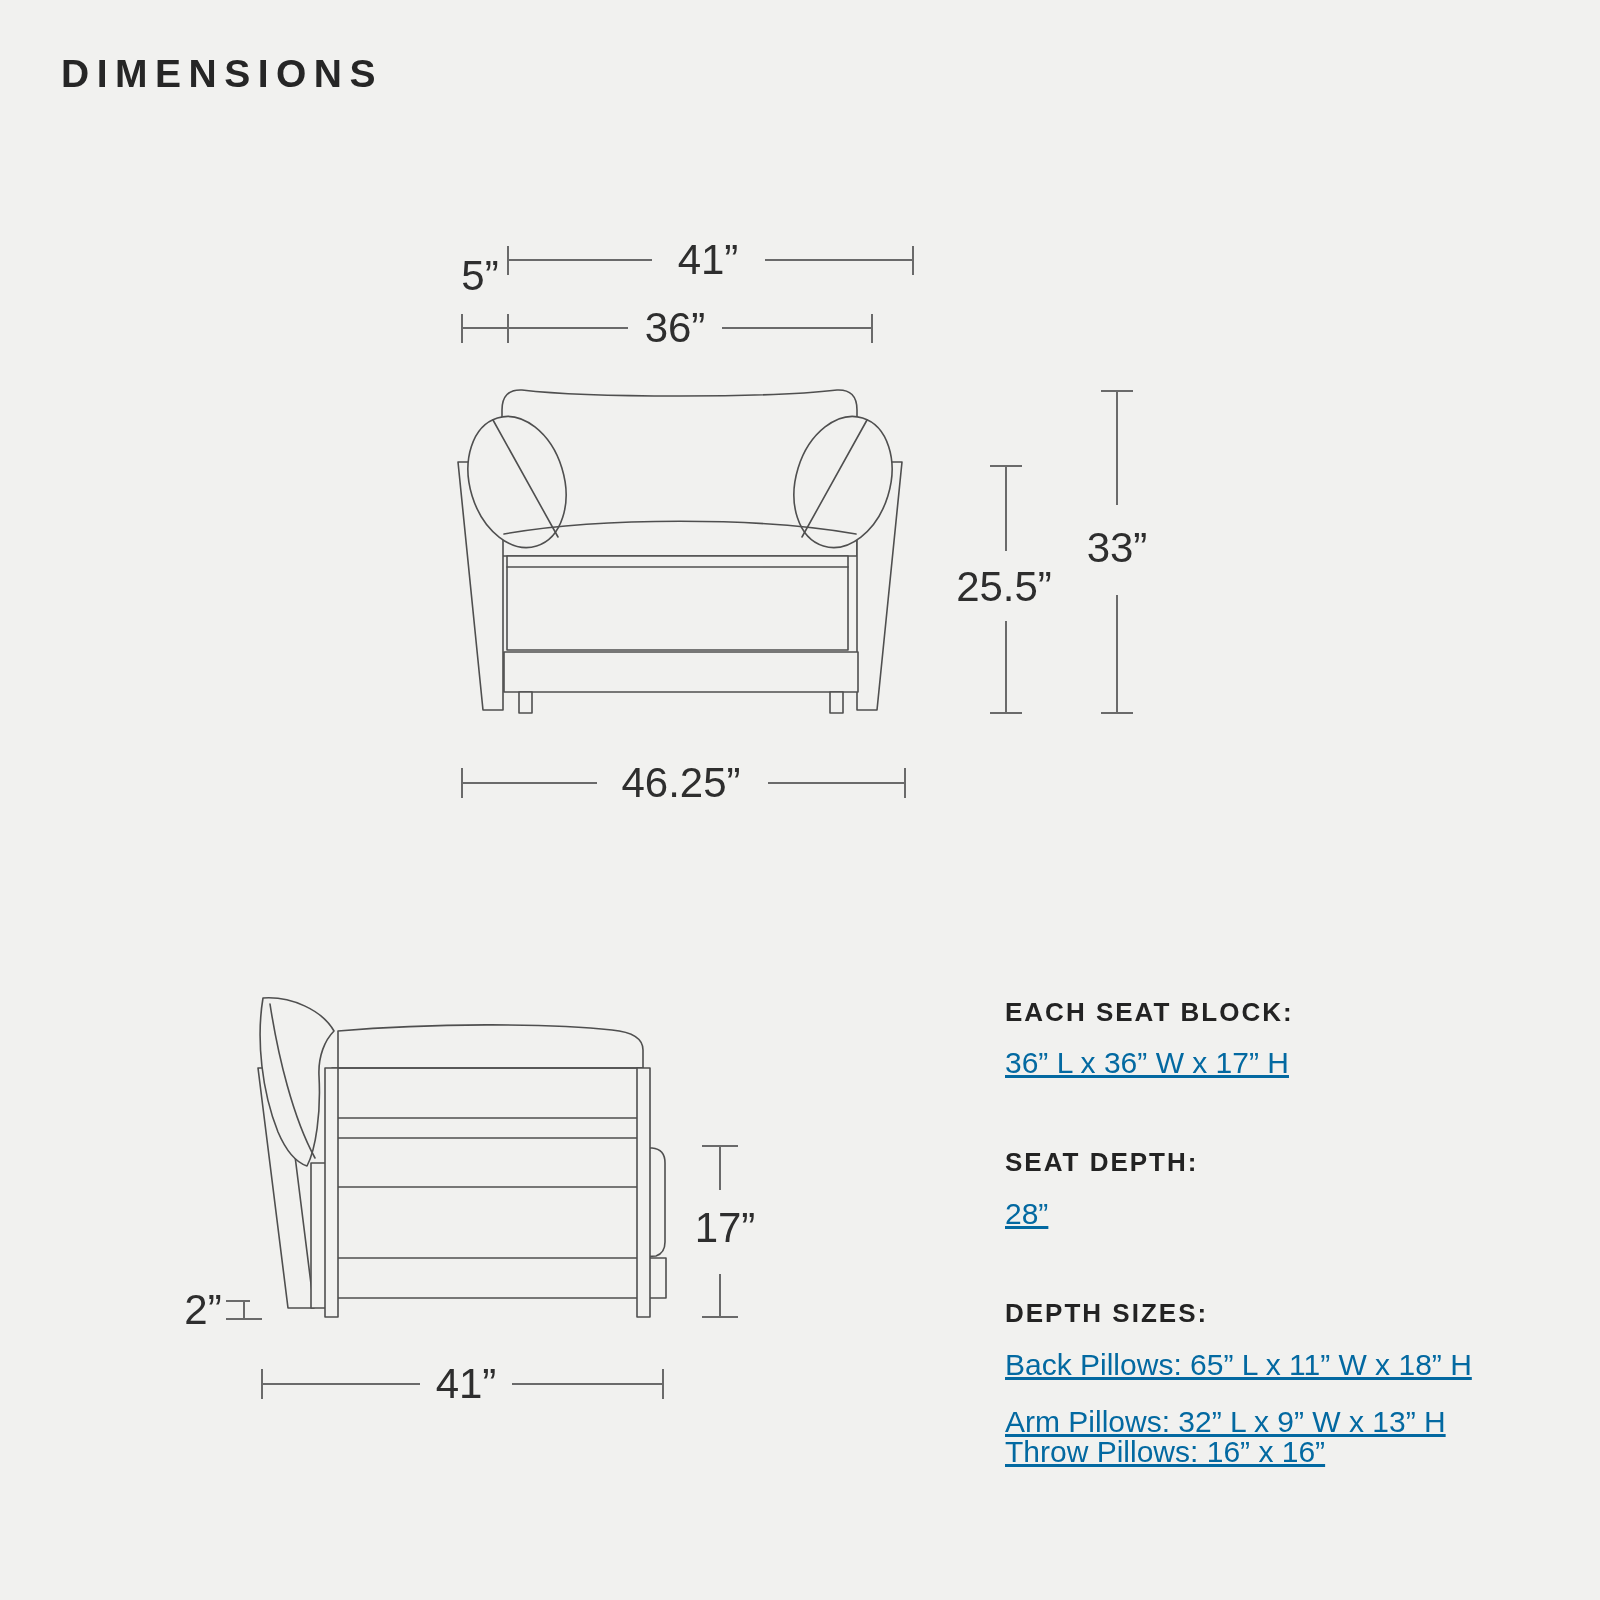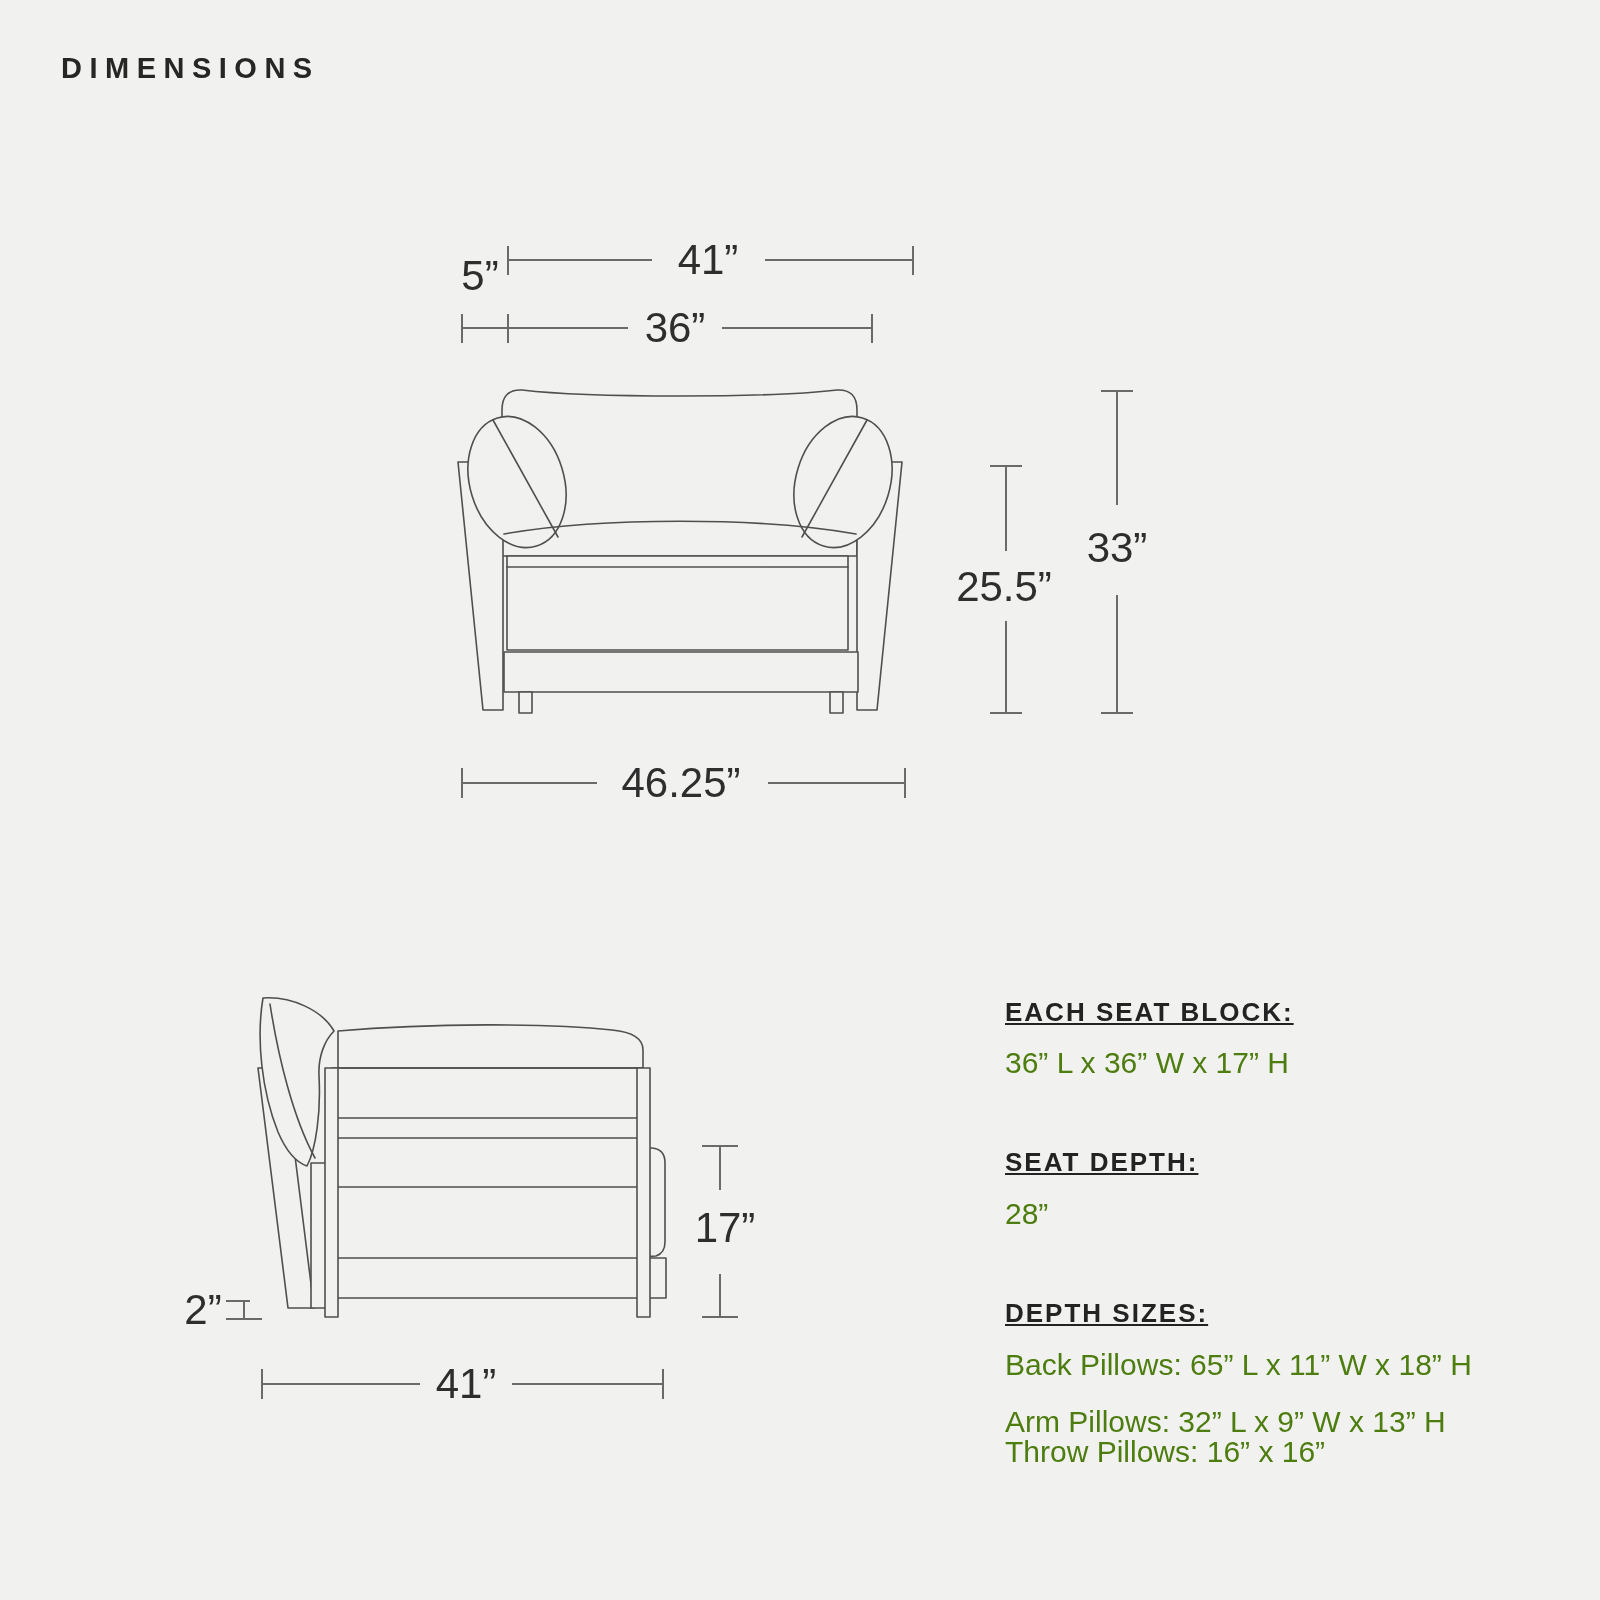--- a/index.html
+++ b/index.html
@@ -11,21 +11,21 @@
     height: 1600px;
     position: relative;
     background: #f1f1ef;
     font-family: "Liberation Sans", sans-serif;
     overflow: hidden;
   }
   .page-title {
     position: absolute;
     left: 61px;
     top: 52px;
-    font-size: 29px;
+    font-size: 39px;
     font-weight: bold;
     letter-spacing: 7.5px;
     color: #262626;
   }
   .drawing-svg {
     position: absolute;
     left: 0;
     top: 0;
   }
   .drawing-svg text {
@@ -40,28 +40,28 @@
     width: 560px;
   }
   .spec-heading {
     position: absolute;
     left: 0;
     font-size: 26px;
     font-weight: bold;
     letter-spacing: 2px;
     color: #232323;
     white-space: nowrap;
-    text-decoration: underline;
   }
   .spec-line {
     position: absolute;
     left: 0;
     font-size: 30px;
-    color: #4d7c0f;
+    color: #0369a1;
     white-space: nowrap;
+    text-decoration: underline;
   }
 </style>
 </head>
 <body>
 
 <div class="page-title">DIMENSIONS</div>
 
 <svg class="drawing-svg" width="1600" height="1600" viewBox="0 0 1600 1600">
 
   <g fill="#f1f1ef" stroke="#4f4f4f" stroke-width="1.6" stroke-linejoin="round" stroke-linecap="round">

